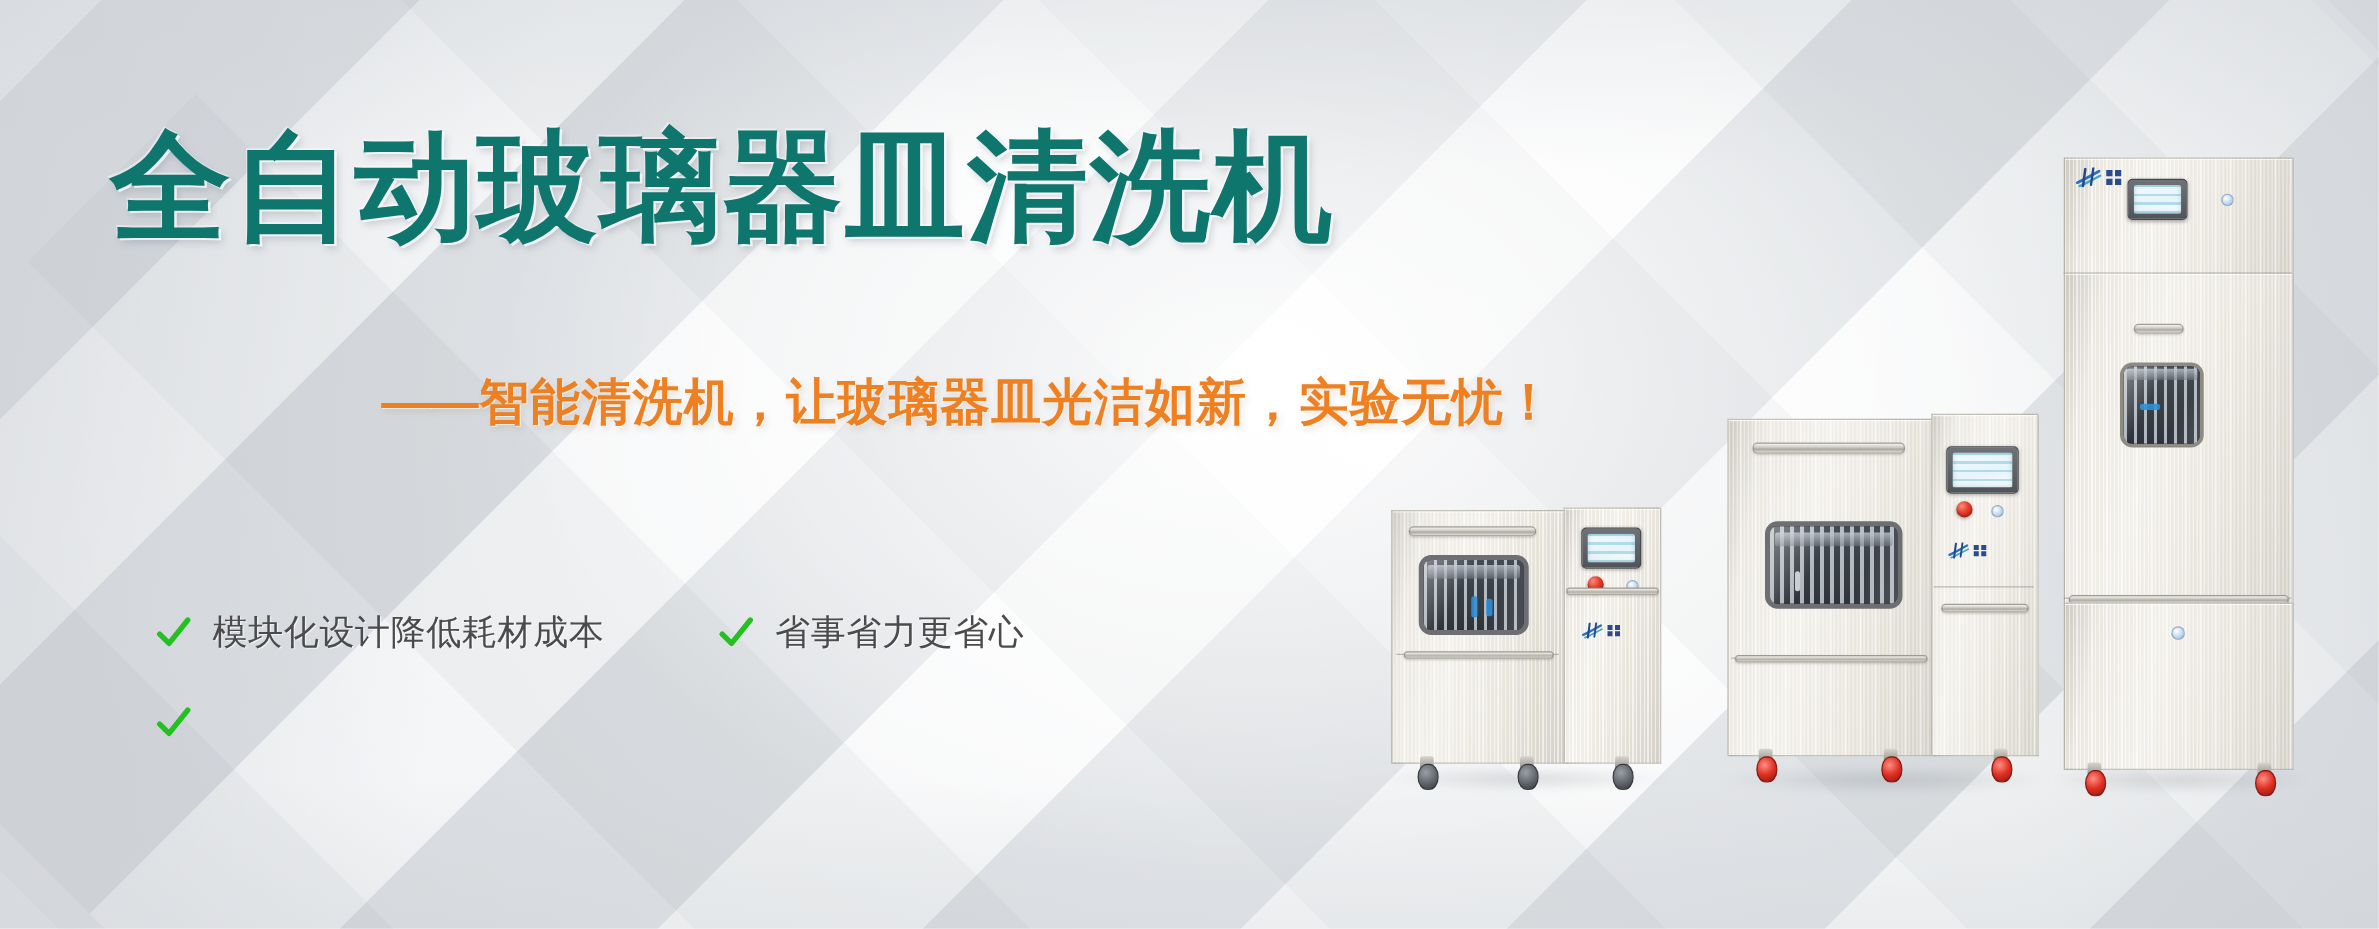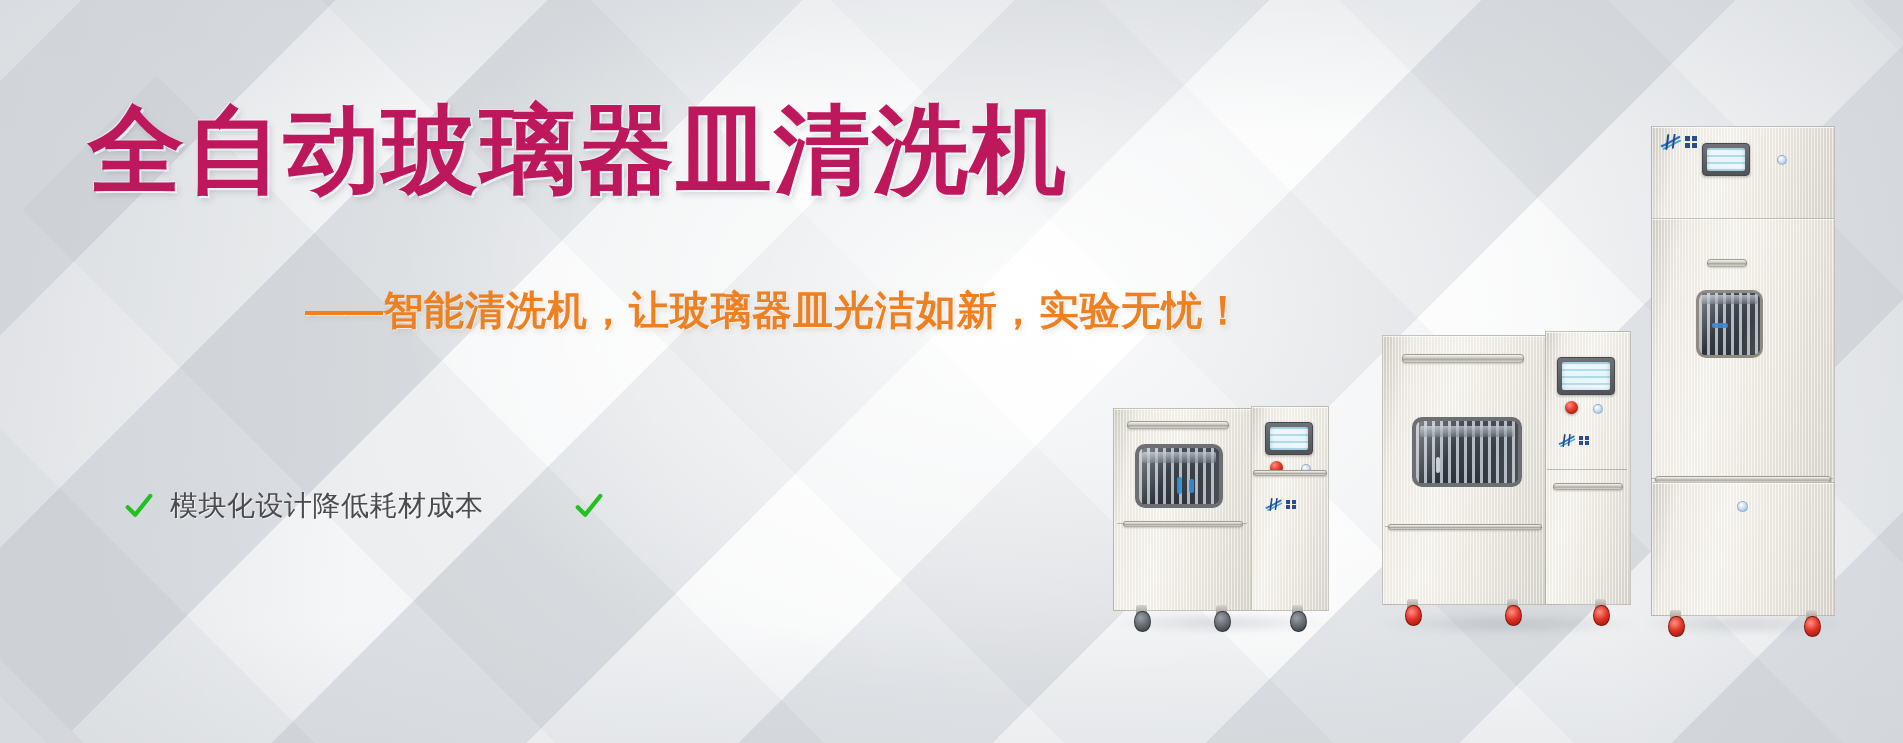--- a/index.html
+++ b/index.html
@@ -72,32 +72,32 @@
   }
 
   .headline {
     position: absolute;
     left: 88px;
     top: 98px;
     font-size: 96px;
     line-height: 1.08;
     font-weight: bold;
     letter-spacing: 2px;
-    color: #be185d;
+    color: #0f766e;
     text-shadow:
        2px 2px 0 rgba(255,255,255,.75),
       -1px -1px 0 rgba(255,255,255,.45),
        3px 4px 6px rgba(120,128,142,.30);
     white-space: nowrap;
   }
 
   .subline {
     position: absolute;
     left: 305px;
-    top: 283px;
+    top: 294px;
     font-size: 40px;
     font-weight: bold;
     letter-spacing: 1px;
     color: #ee8022;
     text-shadow: 1px 1px 0 rgba(255,255,255,.65), 2px 3px 5px rgba(170,140,110,.22);
     white-space: nowrap;
   }
   .subline .dash {
     letter-spacing: -2px;
     margin-right: 2px;
@@ -477,24 +477,30 @@
 
     <div class="features">
 
       <div class="feat">
         <svg class="tick" viewBox="0 0 24 24">
           <path d="M3 13 L9 19 L21 4" fill="none" stroke="#22c020" stroke-width="3.4" stroke-linecap="round" stroke-linejoin="round"></path>
         </svg>
         <span class="ftext">模块化设计降低耗材成本</span>
       </div>
 
-
       <div class="feat">
         <svg class="tick" viewBox="0 0 24 24">
           <path d="M3 13 L9 19 L21 4" fill="none" stroke="#22c020" stroke-width="3.4" stroke-linecap="round" stroke-linejoin="round"></path>
         </svg>
+        <span class="ftext">省事省力更省心</span>
+      </div>
+
+      <div class="feat">
+        <svg class="tick" viewBox="0 0 24 24">
+          <path d="M3 13 L9 19 L21 4" fill="none" stroke="#22c020" stroke-width="3.4" stroke-linecap="round" stroke-linejoin="round"></path>
+        </svg>
       </div>
 
 
     </div>
   </div>
 
 </div>
 
 </body></html>

